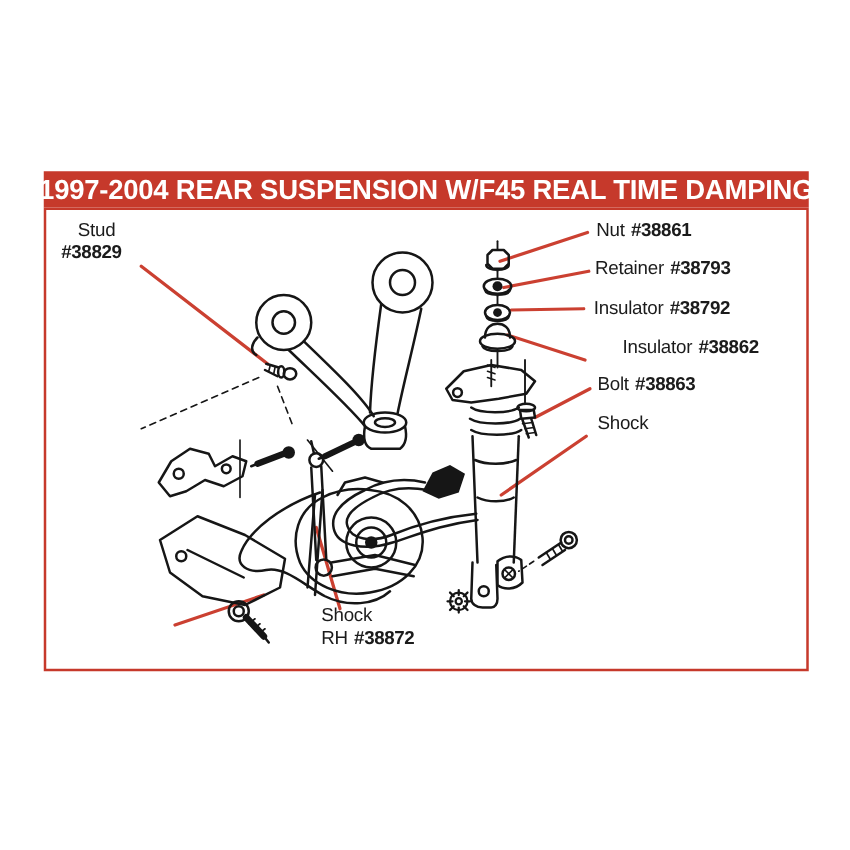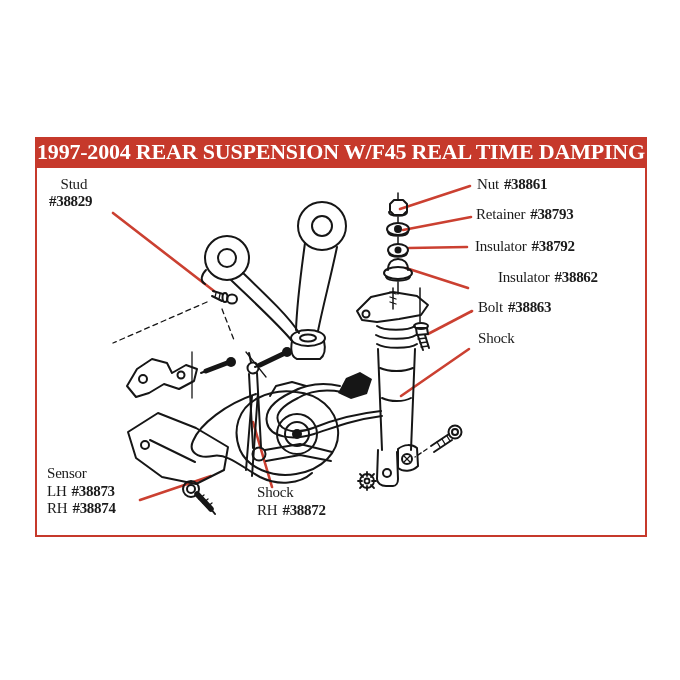--- a/index.html
+++ b/index.html
@@ -1,17 +1,17 @@
 <!DOCTYPE html>
 <html><head>
 <meta charset="utf-8">
 <style>
   html,body{margin:0;padding:0;background:#ffffff;}
   .page{position:relative;width:680px;height:680px;background:#ffffff;overflow:hidden;
-        font-family:Liberation Serif, serif;color:#1b1b1b;}
+        font-family:Liberation Sans, sans-serif;color:#1b1b1b;}
   .titlebar{position:absolute;left:35px;top:137px;width:612px;height:29px;
             display:flex;align-items:center;justify-content:center;}
   .titlebar span{color:#ffffff;font-weight:700;font-size:22px;letter-spacing:-0.2px;white-space:nowrap;}
   .frame{position:absolute;left:35px;top:166px;width:608px;height:367px;
          border:2px solid transparent;background:transparent;}
   svg.art{position:absolute;left:0;top:0;}
   .label{position:absolute;font-size:15px;line-height:17px;letter-spacing:-0.2px;white-space:nowrap;}
   .label .pn{font-weight:700;letter-spacing:-0.3px;}
   .label .nm{margin-right:5px;}
   .lbl-sensor,.lbl-link{line-height:17.5px;}
@@ -240,24 +240,19 @@
   </div>
 
   <div class="label" style="left:478px;top:299px;">
     <span class="nm">Bolt</span><span class="pn">#38863</span>
   </div>
 
   <div class="label" style="left:478px;top:330px;text-align:right;">
     <span class="nm">Shock</span>
   </div>
 
-  <div class="label lbl-sensor" style="left:47px;top:465px;">
-    <div><span>Sensor</span></div>
-    <div><span class="nm">LH</span><span class="pn">#38873</span></div>
-    <div><span class="nm">RH</span><span class="pn">#38874</span></div>
-  </div>
 
   <div class="label lbl-link" style="left:257px;top:484px;">
     <div><span>Shock</span></div>
     <div><span class="nm">RH</span><span class="pn">#38872</span></div>
   </div>
 
 </div>
 
 </body></html>

